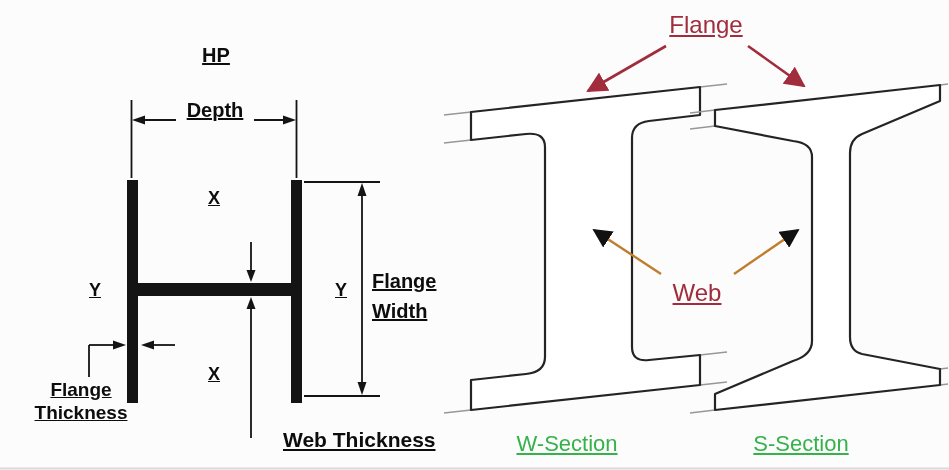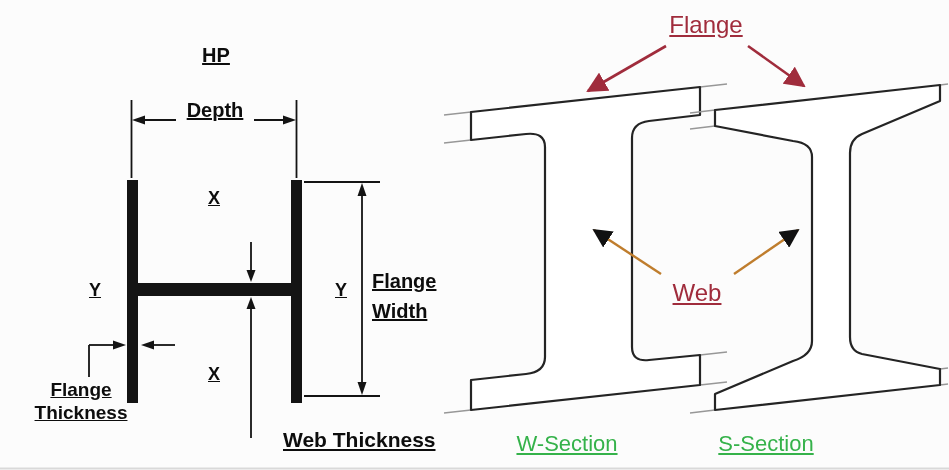--- a/index.html
+++ b/index.html
@@ -132,15 +132,15 @@
 Thickness</div>
 
   <div class="lbl bold" style="left:257px;top:428px;font-size:21px;margin-left:26px;">Web Thickness</div>
 
   <div class="lbl ctr red" style="left:706px;top:11px;font-size:24px;">Flange</div>
 
   <div class="lbl ctr red" style="left:697px;top:279px;font-size:24px;">Web</div>
 
   <div class="lbl ctr green" style="left:567px;top:431px;font-size:22px;">W-Section</div>
 
-  <div class="lbl ctr green" style="left:766px;top:431px;font-size:22px;">S-Section</div>
+  <div class="lbl ctr green" style="left:801px;top:431px;font-size:22px;">S-Section</div>
 
 </div>
 
 </body></html>

